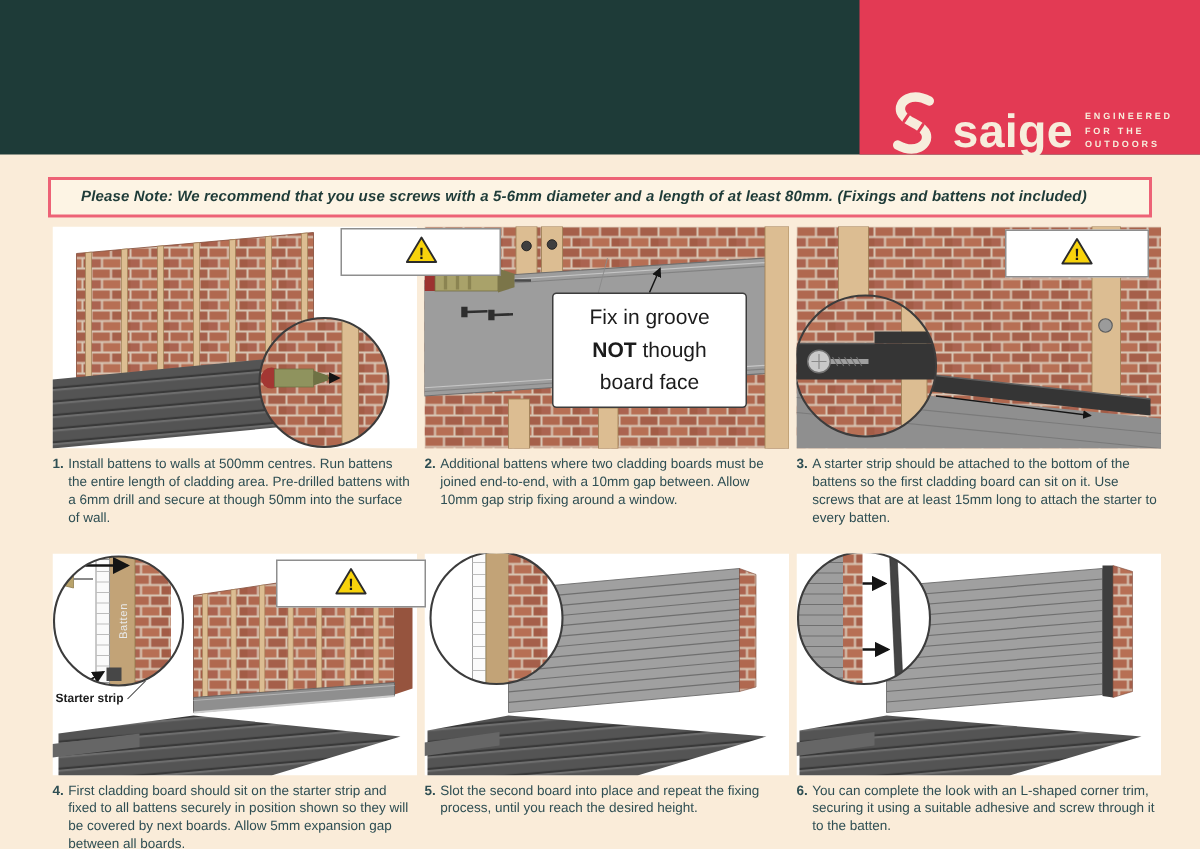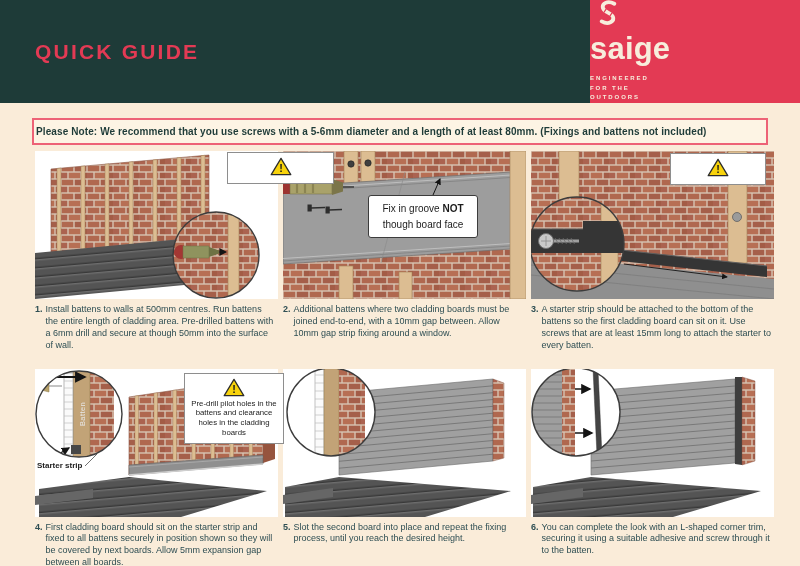--- a/index.html
+++ b/index.html
@@ -7,42 +7,42 @@
     width:800px;height:566px;overflow:hidden;position:relative;
     background:#FAECD9;
     font-family:"Liberation Sans",sans-serif;
     -webkit-font-smoothing:antialiased;
   }
   
   .header{position:relative;height:103px;background:#1E3B38;}
   .titles{position:absolute;left:35px;top:50%;transform:translateY(-50%);}
   .titles h1{margin:0;font-size:21px;font-weight:700;letter-spacing:2.2px;color:#F2E8D5;line-height:1.04;}
   .titles h2{margin:0;font-size:21px;font-weight:700;letter-spacing:2.2px;color:#E33A54;line-height:1.04;}
-  .logo-block{position:absolute;right:0;top:0;width:210px;height:103px;background:#E33A54;
-    display:flex;align-items:flex-start;justify-content:center;gap:8px;flex-direction:column;}
+  .logo-block{position:absolute;right:0;top:0;width:227px;height:103px;background:#E33A54;
+    display:flex;align-items:flex-end;justify-content:center;gap:8px;}
   .wordmark{font-size:31px;font-weight:700;color:#F7EDDC;letter-spacing:0.2px;line-height:1;}
   .tagline{display:flex;flex-direction:column;margin-top:2px;}
   .tagline span{font-size:6px;font-weight:700;letter-spacing:1.9px;color:#F7EDDC;line-height:1.6;}
   
   .note{margin:15px 32px 0 32px;border:2px solid #ED6276;background:#FDF4E4;
-    padding:6px 2px;font-size:10px;font-weight:700;color:#1E3B38;letter-spacing:0.1px;}
+    padding:6px 20px;font-size:10px;font-weight:700;color:#1E3B38;letter-spacing:0.1px;font-style:italic;}
   
   .panels{display:grid;grid-template-columns:243px 243px 243px;column-gap:5px;row-gap:8px;
     margin:6px 0 0 35px;}
   .panel{width:243px;}
   .fig{position:relative;width:243px;height:148px;}
   .fig svg.scene{display:block;}
   .cap{display:flex;gap:3px;margin-top:5px;font-size:9px;line-height:1.32;color:#2E4E53;padding-right:2px;}
   .cap b{font-weight:700;flex:none;}
   
   .callout{position:absolute;z-index:6;background:#fff;border:1px solid #8e8e8e;
     padding:4px 4px 5px 4px;font-size:7.8px;line-height:1.28;text-align:center;color:#1c1c1c;}
   .callout .tri{display:block;margin:0 auto 2px auto;}
-  .callout-plain{border:1.2px solid #3c3c3c;border-radius:3px;font-size:10px;line-height:1.55;
-    padding:5px 4px;}
+  .callout-plain{border:1.2px solid #3c3c3c;border-radius:3px;font-size:14px;line-height:1.55;
+    padding:5px 14px;}
   .fig-label{position:absolute;z-index:6;font-size:8px;color:#1c1c1c;white-space:nowrap;}
   .batten-label{position:absolute;z-index:6;left:47px;top:45px;font-size:7.5px;color:#e8e8e8;
     letter-spacing:0.4px;transform:translate(-50%,-50%) rotate(-90deg);white-space:nowrap;}
 </style>
 </head>
 <body>
 
 <svg width="0" height="0" style="position:absolute" aria-hidden="true">
   <defs>
     <pattern id="brick" width="26" height="14" patternUnits="userSpaceOnUse">
@@ -59,21 +59,20 @@
       <rect y="7.6" width="240" height="1.4" fill="#393939"></rect>
     </pattern>
     <marker id="arr" viewBox="0 0 10 10" refX="8.5" refY="5" markerWidth="6.5" markerHeight="6.5" orient="auto-start-reverse">
       <path d="M0 0 L10 5 L0 10 z" fill="#141414"></path>
     </marker>
   </defs>
 </svg>
 
 <header class="header">
   <div class="titles">
-    <h2>QUICK GUIDE</h2>
   </div>
   <div class="logo-block">
     <svg width="36" height="42" viewBox="0 0 34 40">
       <g fill="none" stroke="#F7EDDC" stroke-linecap="round">
         <path d="M27 6 C16 0 7 6 9 13 C10 16 13 18 17 20 C21 22 24 24 25 27 C27 34 18 40 7 34" stroke-width="6"></path>
       </g>
       <g stroke="#E33A54" stroke-width="2" stroke-linecap="round">
         <line x1="15" y1="13" x2="11" y2="19"></line>
         <line x1="23" y1="21" x2="19" y2="27"></line>
       </g>
@@ -269,21 +268,20 @@
         <circle cx="44" cy="45" r="43" fill="none" stroke="#3C3C3C" stroke-width="1.4"></circle>
         <line x1="50" y1="97" x2="62" y2="85" stroke="#333" stroke-width="0.7"></line>
       </svg>
       <span class="batten-label">Batten</span>
       <span class="fig-label" style="left:2px;top:92px;font-weight:bold;">Starter strip</span>
       <div class="callout" style="left:149px;top:4px;width:90px;">
         <svg class="tri" width="22" height="19" viewBox="0 0 24 21">
           <path d="M12 1.5 L22.8 19.5 H1.2 Z" fill="#F8D30C" stroke="#2b2b2b" stroke-width="1.4" stroke-linejoin="round"></path>
           <text x="12" y="17" text-anchor="middle" font-size="12" font-weight="bold" fill="#1a1a1a">!</text>
         </svg>
-        <span>Pre-drill pilot holes in the battens and clearance holes in the cladding boards</span>
       </div>
     </div>
     <p class="cap">
         <b>4.</b>
         <span>First cladding board should sit on the starter strip and fixed to all battens securely in position shown so they will be covered by next boards. Allow 5mm expansion gap between all boards.</span>
       </p>
   </section>
 
   <section class="panel">
     <div class="fig">

